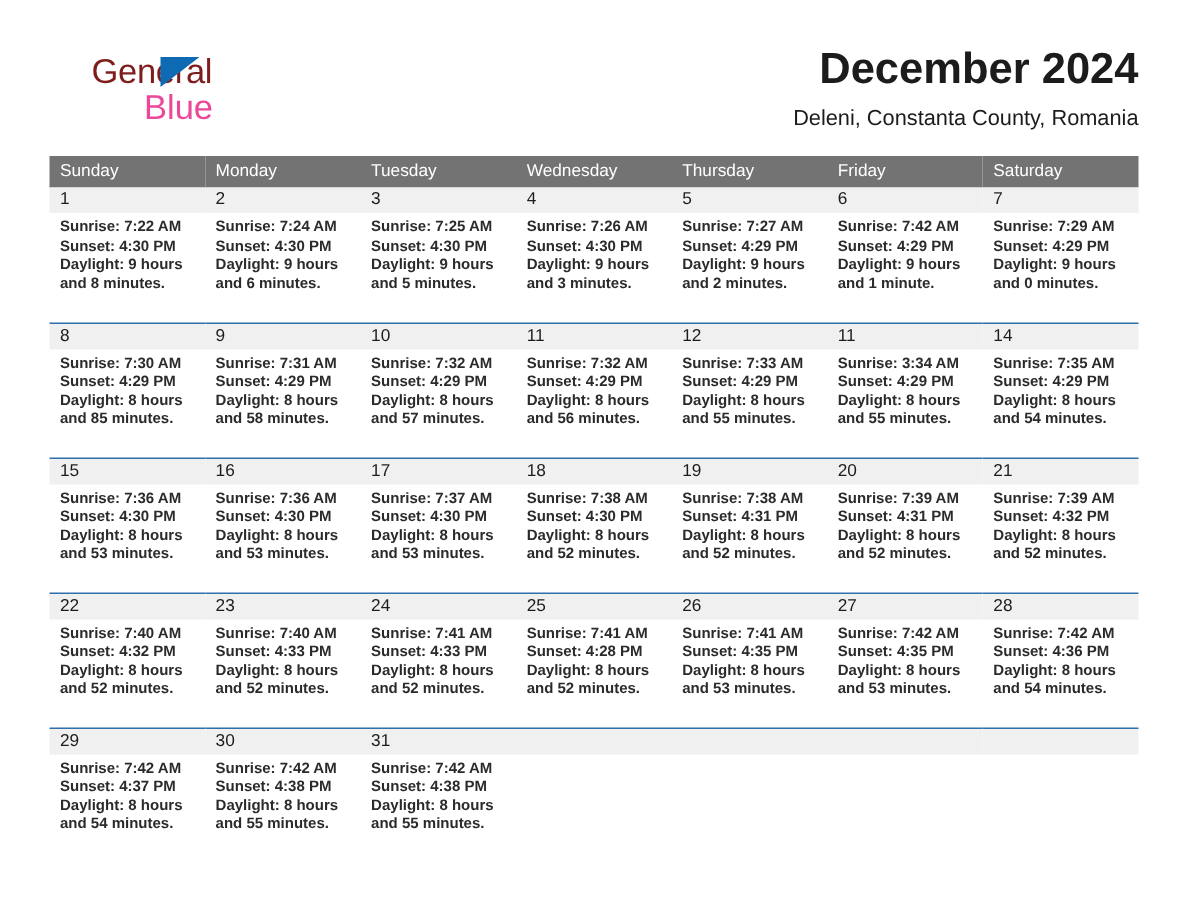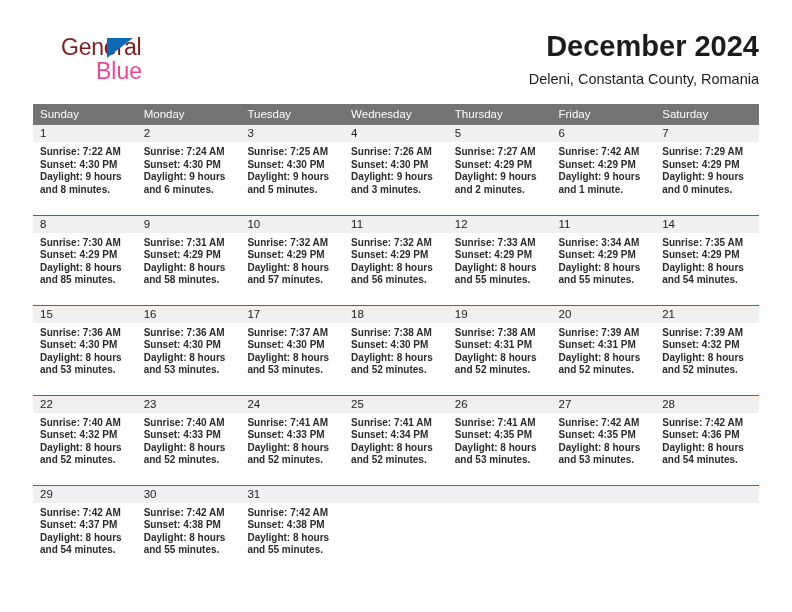--- a/index.html
+++ b/index.html
@@ -469,21 +469,21 @@
             <div>Daylight: 8 hours</div>
             <div>and 52 minutes.</div>
           </div>
         </div>
           </td>
         <td>
             <div class="cell-inner">
           <div class="daynum-band">25</div>
           <div class="details">
             <div>Sunrise: 7:41 AM</div>
-            <div>Sunset: 4:34 PM</div>
+            <div>Sunset: 4:28 PM</div>
             <div>Daylight: 8 hours</div>
             <div>and 52 minutes.</div>
           </div>
         </div>
           </td>
         <td>
             <div class="cell-inner">
           <div class="daynum-band">26</div>
           <div class="details">
             <div>Sunrise: 7:41 AM</div>

